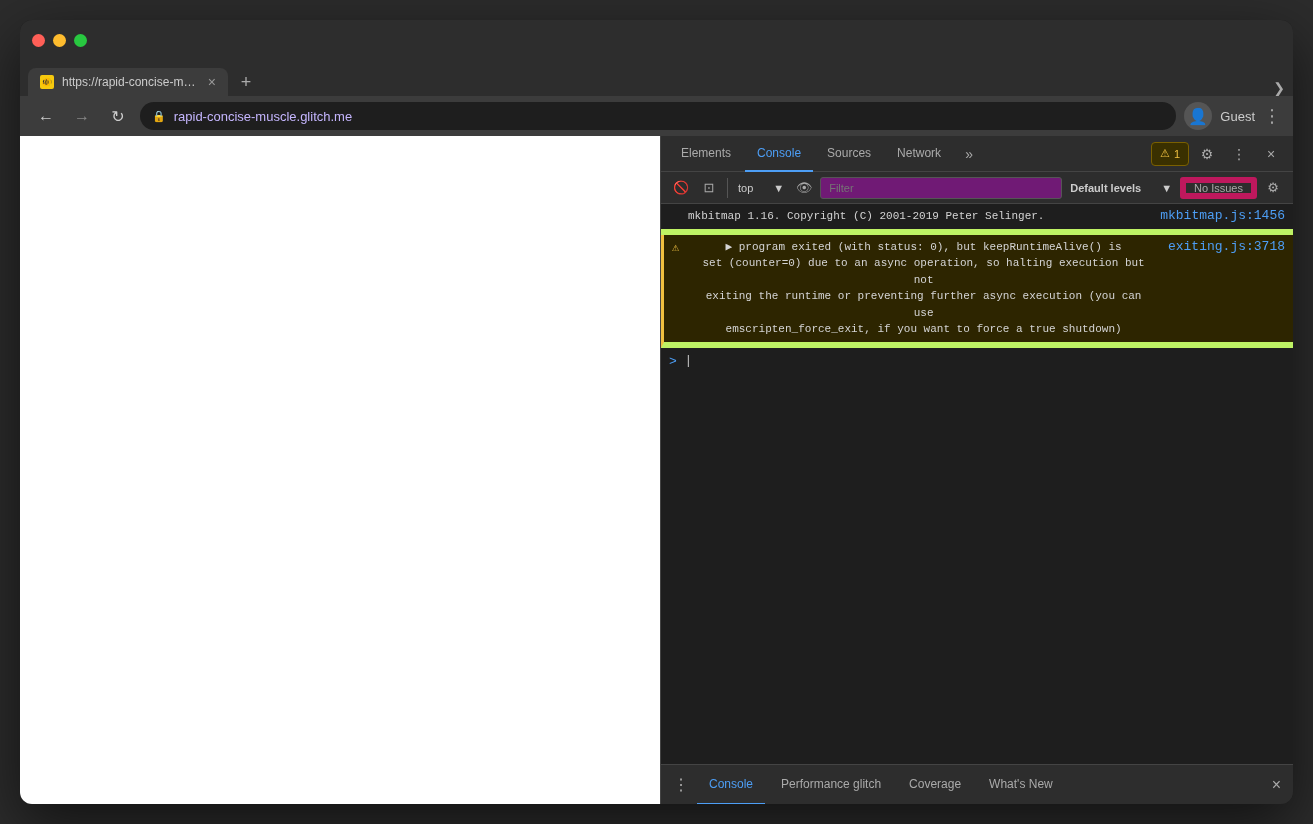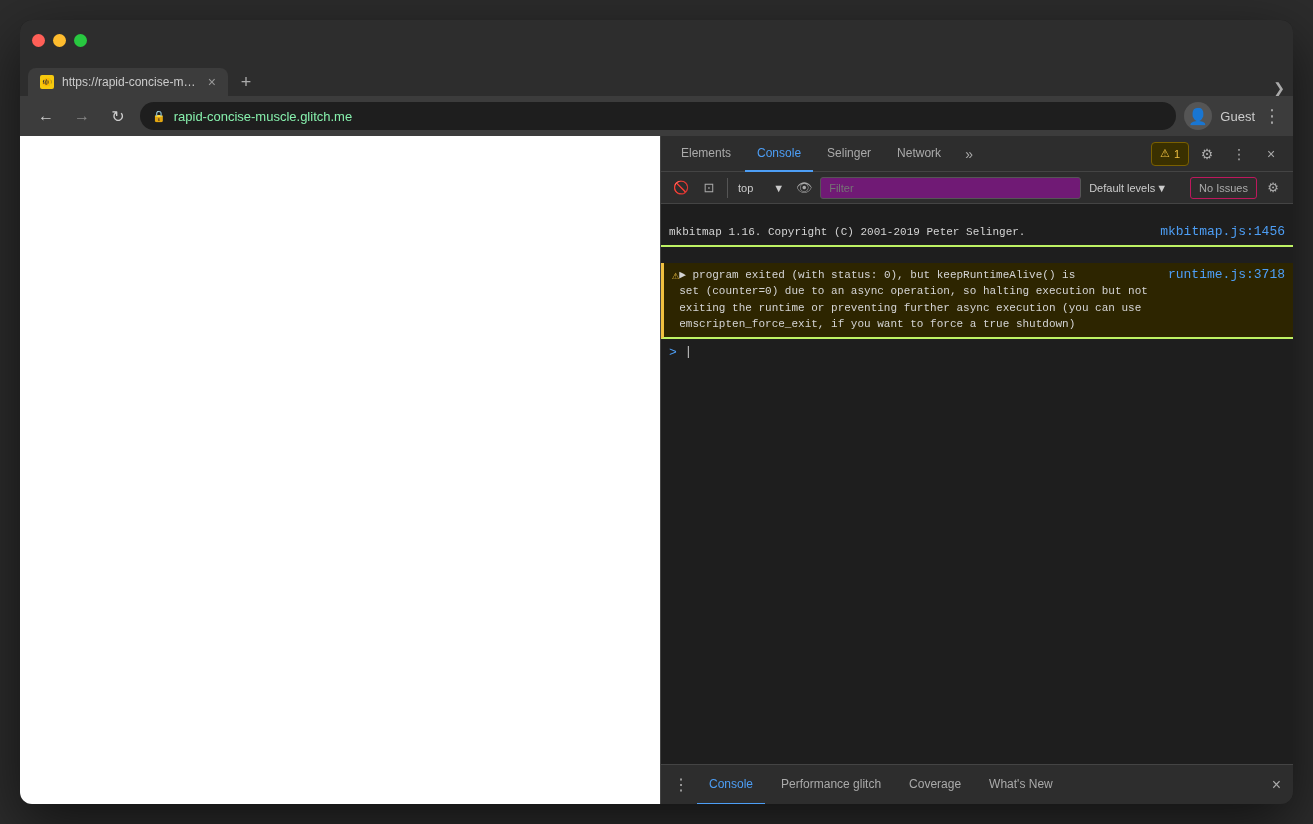--- a/index.html
+++ b/index.html
@@ -161,21 +161,21 @@
       font-size: 13px;
     }
 
     .lock-icon {
       color: #888;
       font-size: 11px;
     }
 
     .address-text {
       flex: 1;
-      color: #86efac;
+      color: #c4b5fd;
       font-size: 13px;
     }
 
     .omnibar-right {
       display: flex;
       align-items: center;
       gap: 8px;
     }
 
     .profile-btn {
@@ -329,42 +329,42 @@
       color: #ccc;
       font-size: 11px;
       padding: 2px 8px;
       height: 22px;
       outline: none;
     }
 
     .default-levels-btn {
       display: flex;
       align-items: center;
-      gap: 1px;
+      gap: 20px;
       background: transparent;
       border: none;
       color: #ccc;
       font-size: 11px;
       cursor: pointer;
       padding: 2px 4px;
+      font-weight: bold;
     }
 
     .no-issues-btn {
       display: flex;
       align-items: center;
       gap: 2px;
       background: #2d2d2d;
-      border: 1px solid #be185d;
+      border: 6px solid #be185d;
       border-radius: 3px;
       color: #aaa;
       font-size: 11px;
       cursor: pointer;
       padding: 2px 8px;
       height: 22px;
-      margin-left: 15px;
     }
 
     .dt-settings-btn {
       width: 24px;
       height: 24px;
       display: flex;
       align-items: center;
       justify-content: center;
       color: #aaa;
       font-size: 13px;
@@ -377,23 +377,22 @@
       overflow-y: auto;
       background: #1e1e1e;
       font-family: 'Menlo', 'Monaco', 'Courier New', monospace;
       font-size: 11px;
     }
 
     .console-message {
       display: flex;
       align-items: flex-start;
       padding: 4px 8px;
-      border-bottom: 2px solid #bef264;
-      gap: 0;
-      margin-top: 16px;
+      border-bottom: 6px solid #bef264;
+      gap: 19px;
     }
 
     .console-message.info {
       background: #1e1e1e;
     }
 
     .console-message.warning {
       background: #2d2500;
       border-left: 3px solid #f0c040;
     }
@@ -405,20 +404,21 @@
     }
 
     .console-msg-text {
       flex: 1;
       color: #d4d4d4;
       line-height: 1.5;
     }
 
     .console-msg-text.warning-text {
       color: #d4d4d4;
+      text-align: center;
     }
 
     .console-link {
       color: #4d9ef5;
       cursor: pointer;
       text-decoration: none;
       margin-left: auto;
       flex-shrink: 0;
       font-size: 13px;
     }
@@ -563,21 +563,21 @@
     <div class="devtools">
 
       <div class="devtools-header">
         <div class="dt-tab">
           <span>Elements</span>
         </div>
         <div class="dt-tab active">
           <span>Console</span>
         </div>
         <div class="dt-tab">
-          <span>Selinger</span>
+          <span>Sources</span>
         </div>
         <div class="dt-tab">
           <span>Network</span>
         </div>
         <div class="dt-icon-btn">»</div>
 
         <div class="dt-tab-right">
           <div class="dt-issues-btn">
             <span>⚠</span>
             <span>1</span>
@@ -621,21 +621,21 @@
           <span class="console-msg-text">mkbitmap 1.16. Copyright (C) 2001-2019 Peter Selinger.</span>
           <a class="console-link">mkbitmap.js:1456</a>
         </div>
 
         <div class="console-message warning">
           <span class="console-msg-icon warning-icon">⚠</span>
           <span class="console-msg-text warning-text" style="white-space: pre-line;"><span>▶ program exited (with status: 0), but keepRuntimeAlive() is
 set (counter=0) due to an async operation, so halting execution but not
 exiting the runtime or preventing further async execution (you can use
 emscripten_force_exit, if you want to force a true shutdown)</span></span>
-          <a class="console-link">runtime.js:3718</a>
+          <a class="console-link">exiting.js:3718</a>
         </div>
 
         <div class="console-prompt">
           <span class="prompt-arrow">&gt;</span>
           <span class="prompt-cursor">|</span>
         </div>
 
       </div>
 
       <div class="devtools-drawer">

